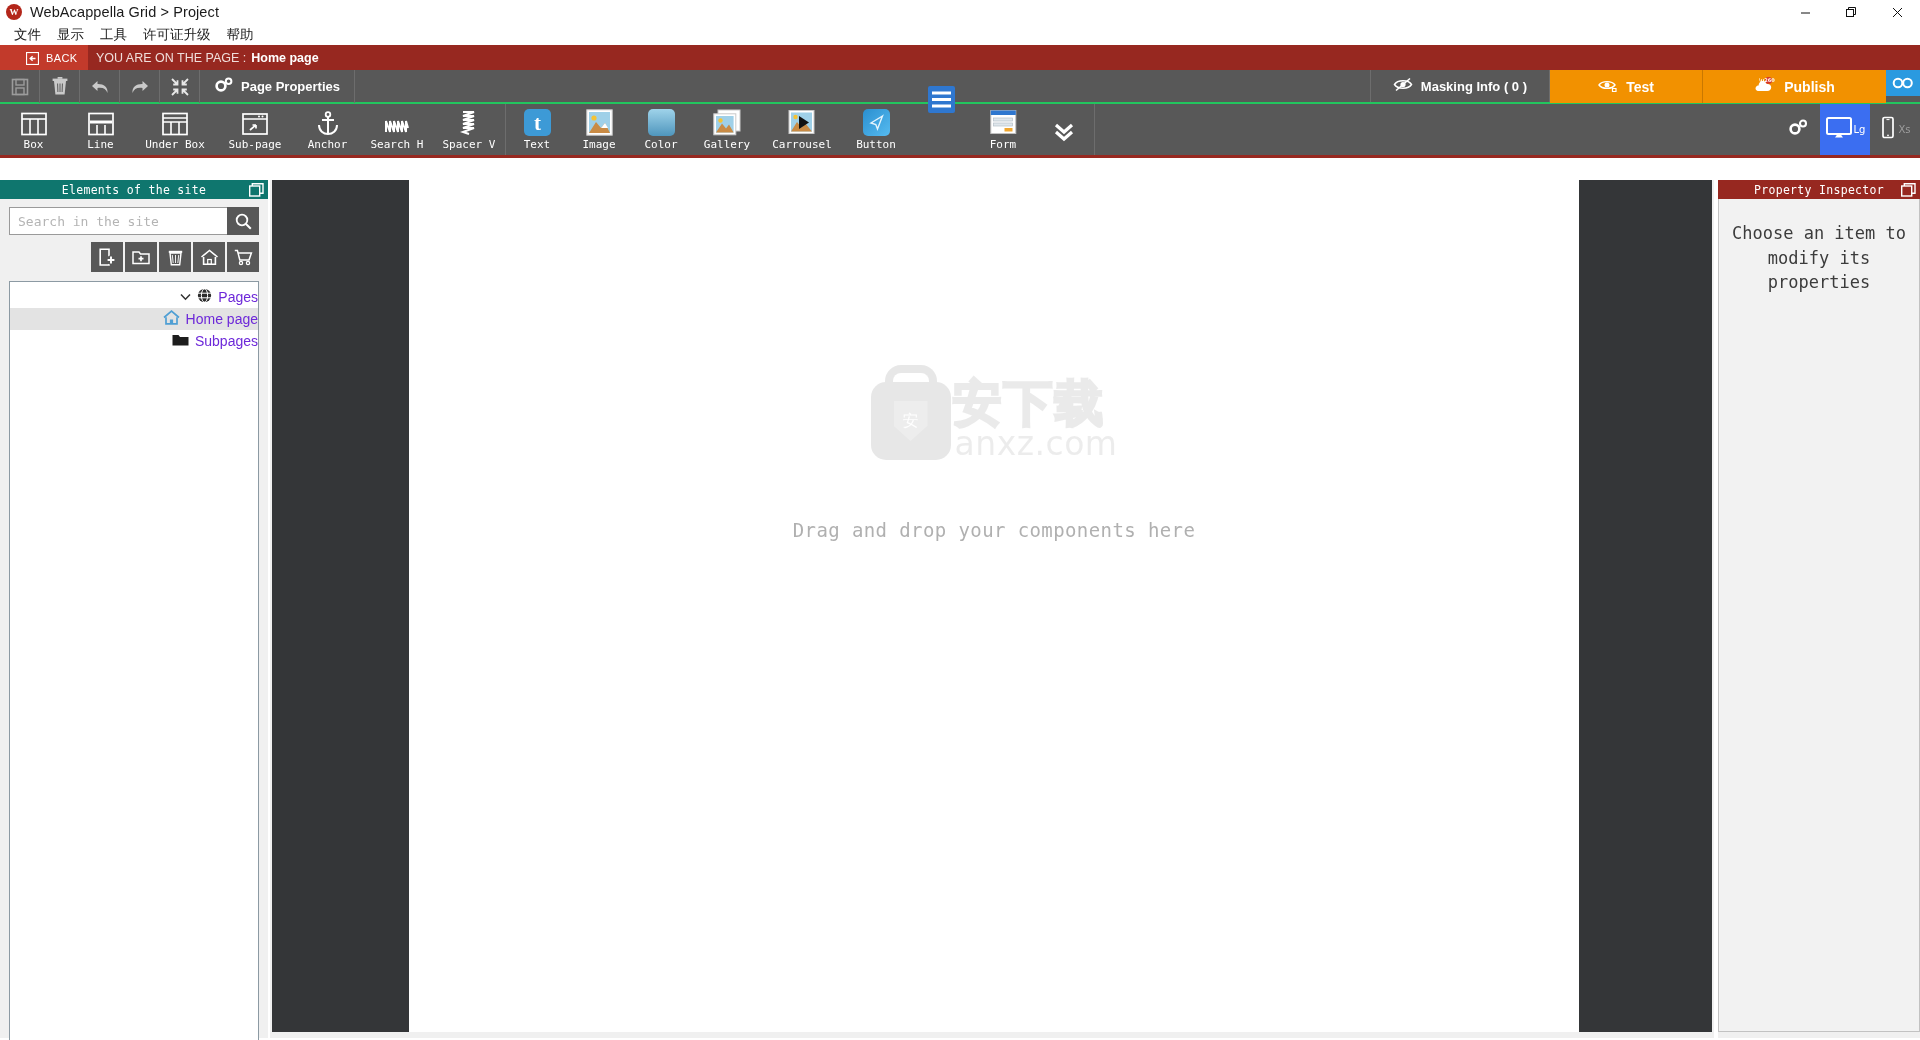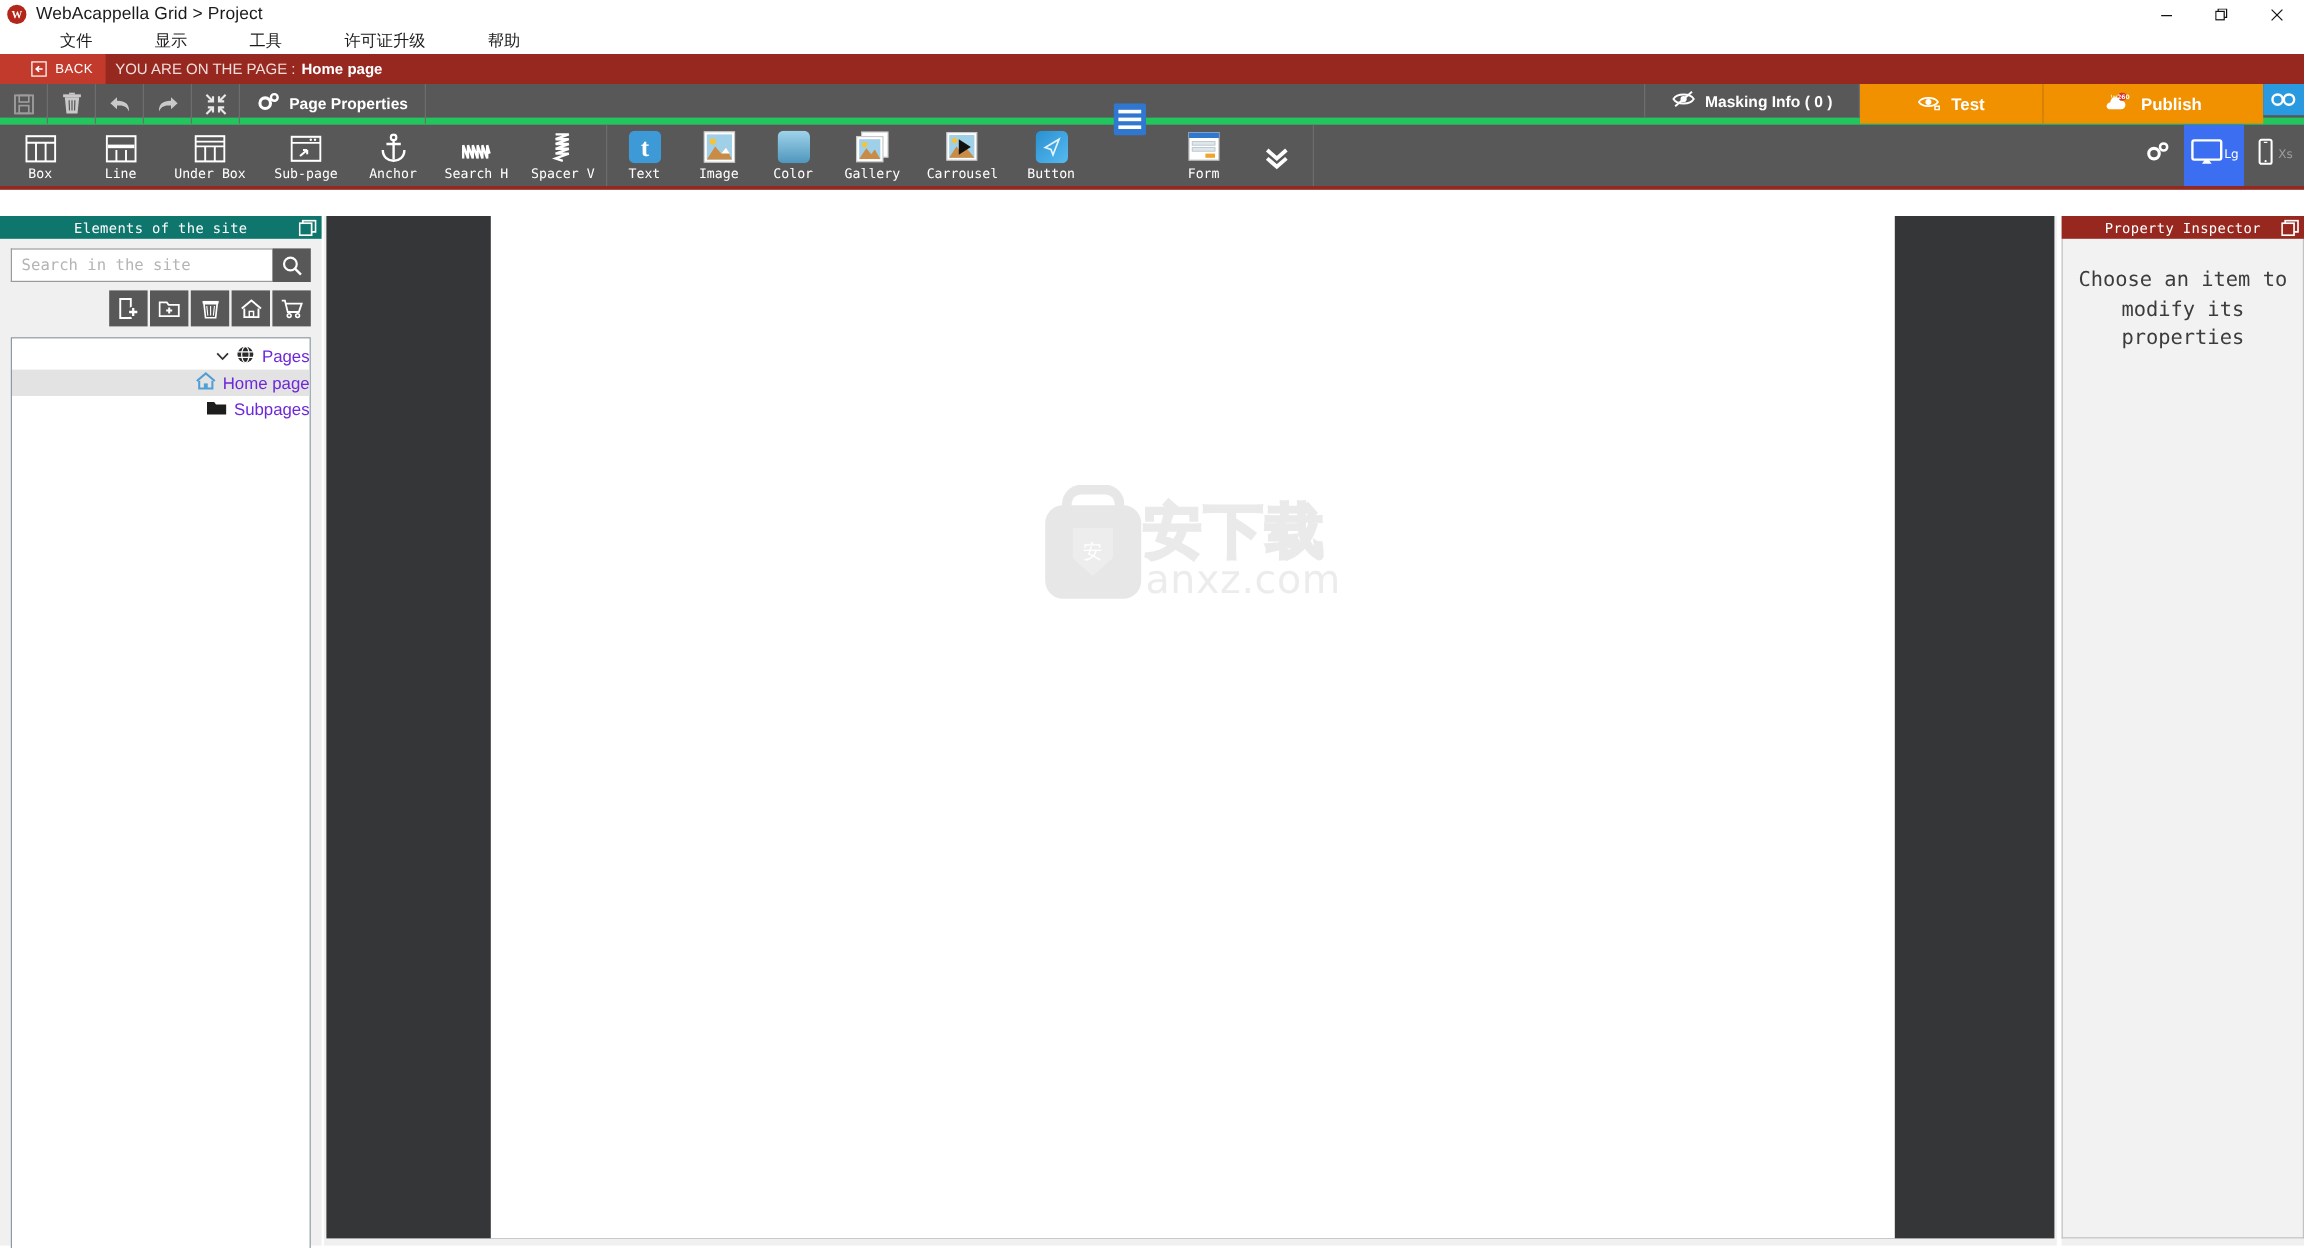--- a/index.html
+++ b/index.html
@@ -33,21 +33,20 @@
   }
 
   
   .menubar {
     position: absolute; left: 0; top: 24px; width: 1920px; height: 21px;
     background: #ffffff; display: flex; align-items: center; padding-left: 6px;
   }
   .menu-item {
     font-size: 13.5px; color: #1b1b1b; padding: 0 8px; line-height: 21px;
     font-family: "DejaVu Sans", sans-serif;
-    margin-left: 36px;
   }
 
   
   .backbar {
     position: absolute; left: 0; top: 45px; width: 1920px; height: 25px;
     background: #972820;
   }
   .back-btn {
     position: absolute; left: 0; top: 0; width: 88px; height: 25px;
     background: #c23a2b; display: flex; align-items: center; gap: 7px;
@@ -61,21 +60,21 @@
   .page-indicator {
     position: absolute; left: 96px; top: 0; height: 25px;
     display: flex; align-items: center; gap: 5px;
     color: #f0dedb; font-size: 12.5px;
   }
   .page-indicator b { color: #ffffff; font-size: 12.5px; }
 
   
   .actionbar {
     position: absolute; left: 0; top: 70px; width: 1920px; height: 34px;
-    background: #585858; border-bottom: 6px solid #22c55e; display: flex;
+    background: #585858; border-bottom: 2px solid #22c55e; display: flex;
   }
   .act-btn {
     width: 40px; height: 33px; display: flex; align-items: center;
     justify-content: center; border-right: 1px solid #6d6d6d;
   }
   .act-btn.wide {
     width: auto; padding: 0 14px; gap: 8px;
     color: #fff; font-size: 13px; font-weight: bold;
   }
   .act-spacer { flex: 1; border-right: 1px solid #6d6d6d; }
@@ -714,20 +713,21 @@
         <div class="canvas-inner">
           <div class="watermark">
             <div class="wm-bag">
               <div class="wm-shield">安</div>
             </div>
             <div class="wm-text">
               <div class="wm-cn">安下载</div>
               <div class="wm-url">anxz.com</div>
             </div>
           </div>
+          <div class="drop-text">Drag and drop your components here</div>
         </div>
       </div>
     </div>
   </div>
 
   <div class="right-panel">
     <div class="right-head">
       <span class="panel-head-title">Property Inspector</span>
       <span class="panel-head-btn">
         <svg width="15" height="14" viewBox="0 0 15 14">

